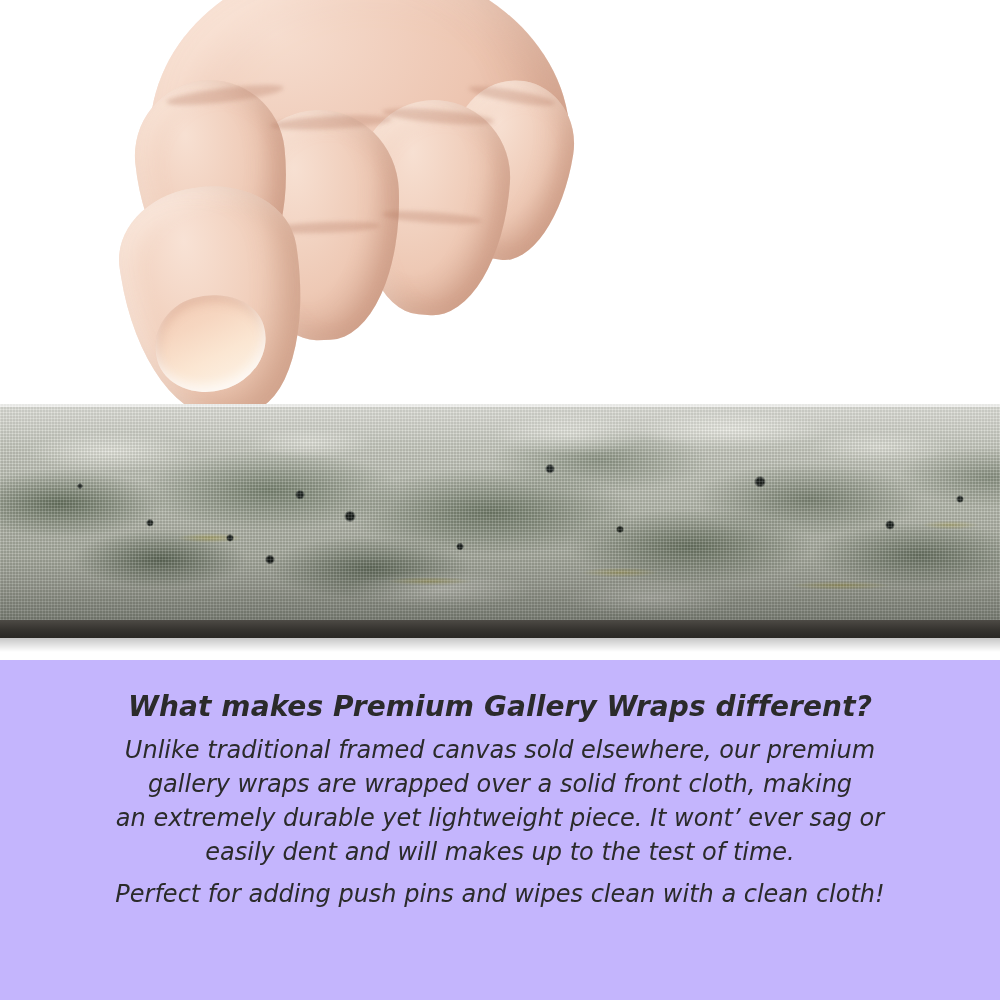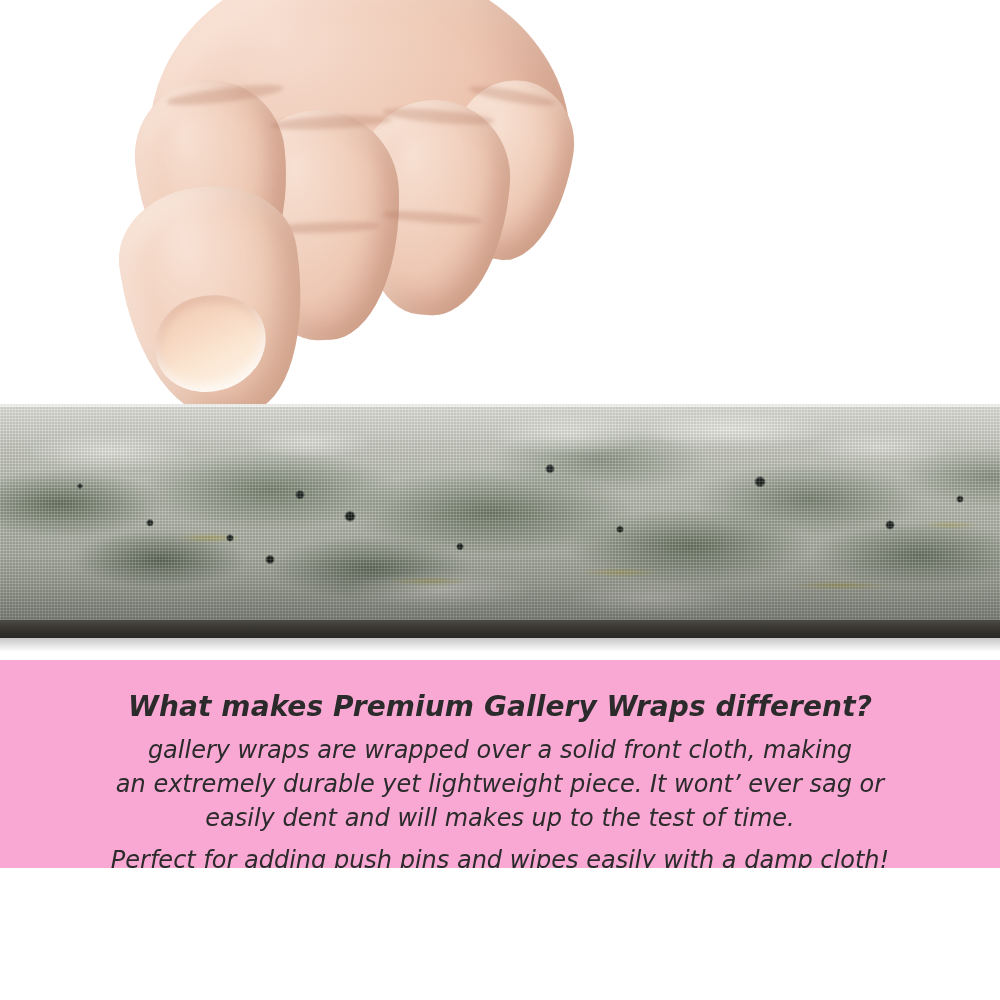--- a/index.html
+++ b/index.html
@@ -9,22 +9,22 @@
   }
   body {
     width: 1000px;
     height: 1000px;
     font-family: "DejaVu Sans", sans-serif;
     overflow: hidden;
   }
   .page {
     position: relative;
     width: 1000px;
-    height: 868px;
-    background: #f9a8d4;
+    height: 1000px;
+    background: #c4b5fd;
     overflow: hidden;
   }
 
   
   .photo {
     position: absolute;
     left: 0;
     top: 0;
     width: 1000px;
     height: 660px;
@@ -263,19 +263,20 @@
       <div class="strip-shade"></div>
       <div class="strip-top-line"></div>
     </div>
 
     <div class="backing"></div>
     <div class="backing-shadow"></div>
   </div>
 
   <div class="caption">
     <h2>What makes Premium Gallery Wraps different?</h2>
+    <p>Unlike traditional framed canvas sold elsewhere, our premium</p>
     <p>gallery wraps are wrapped over a solid front cloth, making</p>
     <p>an extremely durable yet lightweight piece. It wont’ ever sag or</p>
     <p>easily dent and will makes up to the test of time.</p>
-    <p class="last">Perfect for adding push pins and wipes easily with a damp cloth!</p>
+    <p class="last">Perfect for adding push pins and wipes clean with a clean cloth!</p>
   </div>
 
 </div>
 
 </body></html>

